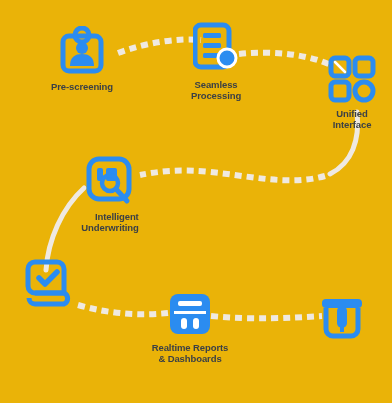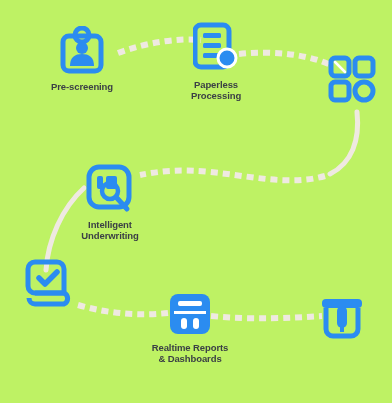--- a/index.html
+++ b/index.html
@@ -9,21 +9,21 @@
     background: #ffffff;
   }
   body {
     font-family: "Liberation Sans", sans-serif;
   }
   #stage {
     position: relative;
     width: 392px;
     height: 403px;
     overflow: hidden;
-    background: #bef264;
+    background: #eab308;
   }
   #connector-layer {
     position: absolute;
     left: 0;
     top: 0;
     width: 392px;
     height: 403px;
     pointer-events: none;
   }
   .node {
@@ -87,37 +87,39 @@
   <div class="node" style="left:216px; top:20px;">
     <span class="node-icon">
       <svg width="46" height="54" viewBox="0 0 46 54">
         <path d="M 8 5 h 22 a 6 6 0 0 1 6 6 v 30 a 6 6 0 0 1 -6 6 h -22 a 6 6 0 0 1 -6 -6 v -30 a 6 6 0 0 1 6 -6 z" fill="none" stroke="#2B8CF0" stroke-width="5"></path>
         <rect x="10" y="13" width="18" height="5" rx="1.5" fill="#2B8CF0"></rect>
         <rect x="10" y="23" width="18" height="5" rx="1.5" fill="#2B8CF0"></rect>
         <rect x="10" y="33" width="18" height="5" rx="1.5" fill="#2B8CF0"></rect>
         <circle cx="34" cy="38" r="9" fill="#2B8CF0" stroke="#ffffff" stroke-width="3"></circle>
       </svg>
     </span>
-    <span class="node-label">Paperless
+    <span class="node-label">Seamless
 Processing</span>
   </div>
 
   <div class="node" style="left:352px; top:55px;">
     <span class="node-icon">
       <svg width="48" height="48" viewBox="0 0 48 48">
         <rect x="3" y="3" width="18" height="18" rx="4" fill="none" stroke="#2B8CF0" stroke-width="5"></rect>
         <rect x="27" y="3" width="18" height="18" rx="4" fill="none" stroke="#2B8CF0" stroke-width="5"></rect>
         <rect x="3" y="27" width="18" height="18" rx="4" fill="none" stroke="#2B8CF0" stroke-width="5"></rect>
         <circle cx="36" cy="36" r="9" fill="none" stroke="#2B8CF0" stroke-width="5"></circle>
         <path d="M 7 7 L 17 17" stroke="#ffffff" stroke-width="2.5" stroke-linecap="round"></path>
       </svg>
     </span>
+    <span class="node-label">Unified
+Interface</span>
   </div>
 
-  <div class="node" style="left:110px; top:164px;">
+  <div class="node" style="left:110px; top:156px;text-align:right;">
     <span class="node-icon">
       <svg width="48" height="50" viewBox="0 0 48 50">
         <rect x="3" y="3" width="40" height="40" rx="10" fill="none" stroke="#2B8CF0" stroke-width="5"></rect>
         <rect x="11" y="12" width="6" height="13" rx="2" fill="#2B8CF0"></rect>
         <rect x="20" y="12" width="11" height="13" rx="2" fill="#2B8CF0"></rect>
         <circle cx="24" cy="27" r="8" fill="none" stroke="#2B8CF0" stroke-width="4.5"></circle>
         <path d="M 30 33 L 41 45" stroke="#2B8CF0" stroke-width="5" stroke-linecap="round"></path>
       </svg>
     </span>
     <span class="node-label">Intelligent

